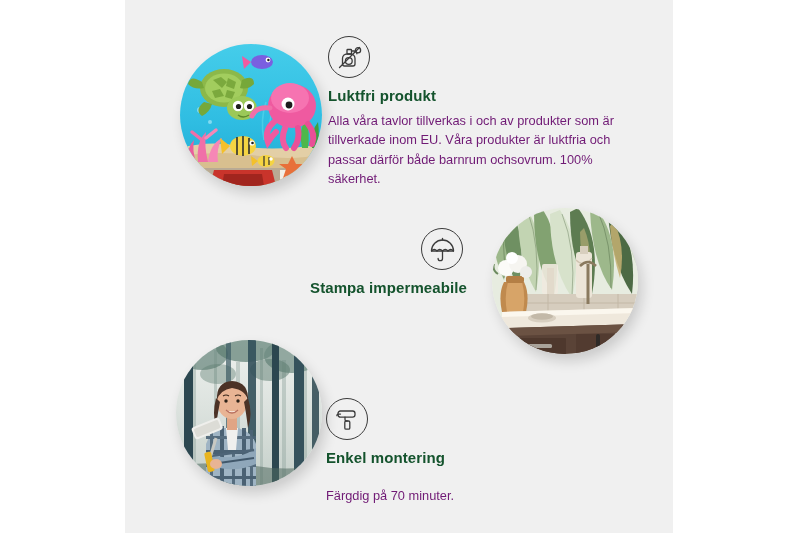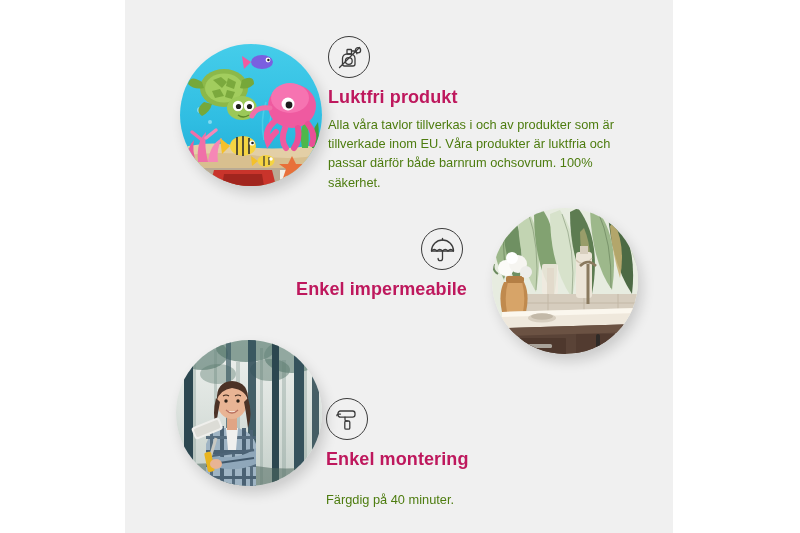--- a/index.html
+++ b/index.html
@@ -38,30 +38,30 @@
     border-radius: 50%;
     border: 1.6px solid #3b3b3b;
     display: flex;
     align-items: center;
     justify-content: center;
     box-sizing: border-box;
   }
   .icon-badge svg { display: block; }
 
   .feat-title {
-    font-size: 18px;
+    font-size: 15px;
     font-weight: bold;
-    color: #be185d;
+    color: #14532d;
     letter-spacing: 0.1px;
     margin: 9px 0 6px 0;
     line-height: 1.2;
   }
   .feat-body {
     font-size: 12.8px;
-    color: #4d7c0f;
+    color: #701a75;
     line-height: 1.52;
     margin: 0;
   }
 
   
   #block-odour {
     left: 328px;
     top: 36px;
     width: 300px;
     text-align: left;
@@ -381,29 +381,29 @@
 
   <div class="feature" id="block-water">
     <div class="icon-badge">
       <svg width="27" height="27" viewBox="0 0 27 27" stroke="#3b3b3b" stroke-width="1.3" fill="none" stroke-linecap="round" stroke-linejoin="round">
         <path d="M2.5 15 a11 11 0 0 1 22 0 z"></path>
         <path d="M2.5 15 q2.7 -3.4 5.5 0 q2.7 -3.4 5.5 0 q2.7 -3.4 5.5 0 q2.7 -3.4 5.5 0"></path>
         <path d="M13.5 15 v7.5 a2.2 2.2 0 0 1 -4.4 0"></path>
         <path d="M13.5 4 v-1.5"></path>
       </svg>
     </div>
-    <h2 class="feat-title">Enkel impermeabile</h2>
+    <h2 class="feat-title">Stampa impermeabile</h2>
   </div>
 
   <div class="feature" id="block-mount">
     <div class="icon-badge">
       <svg width="27" height="27" viewBox="0 0 27 27" stroke="#3b3b3b" stroke-width="1.3" fill="none" stroke-linecap="round" stroke-linejoin="round">
         <rect x="4" y="5" width="17" height="6.2" rx="2.4"></rect>
         <path d="M11 11.2 v2.2 a1.6 1.6 0 0 0 1.6 1.6 h0.6"></path>
         <path d="M6.5 8.1 h-2 a1.6 1.6 0 0 0 -1.6 1.6"></path>
         <rect x="10.8" y="15" width="5" height="8.2" rx="1.3"></rect>
       </svg>
     </div>
     <h2 class="feat-title">Enkel montering</h2>
-    <p class="feat-body">Färgdig på 40 minuter.</p>
+    <p class="feat-body">Färgdig på 70 minuter.</p>
   </div>
 
 </div>
 
 </body></html>

